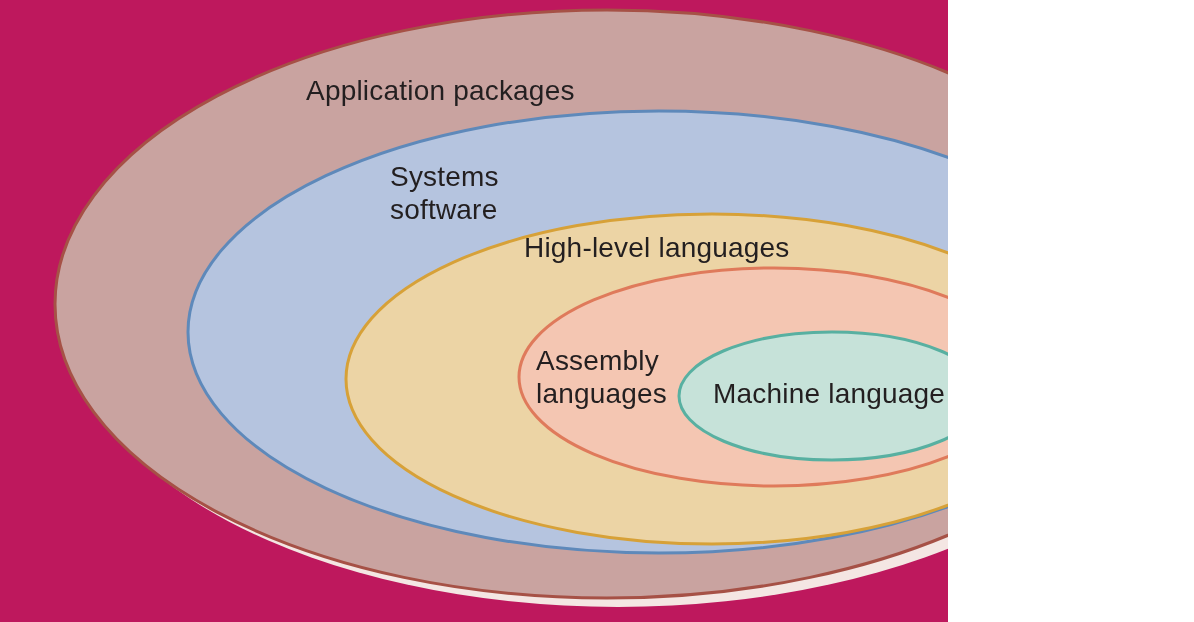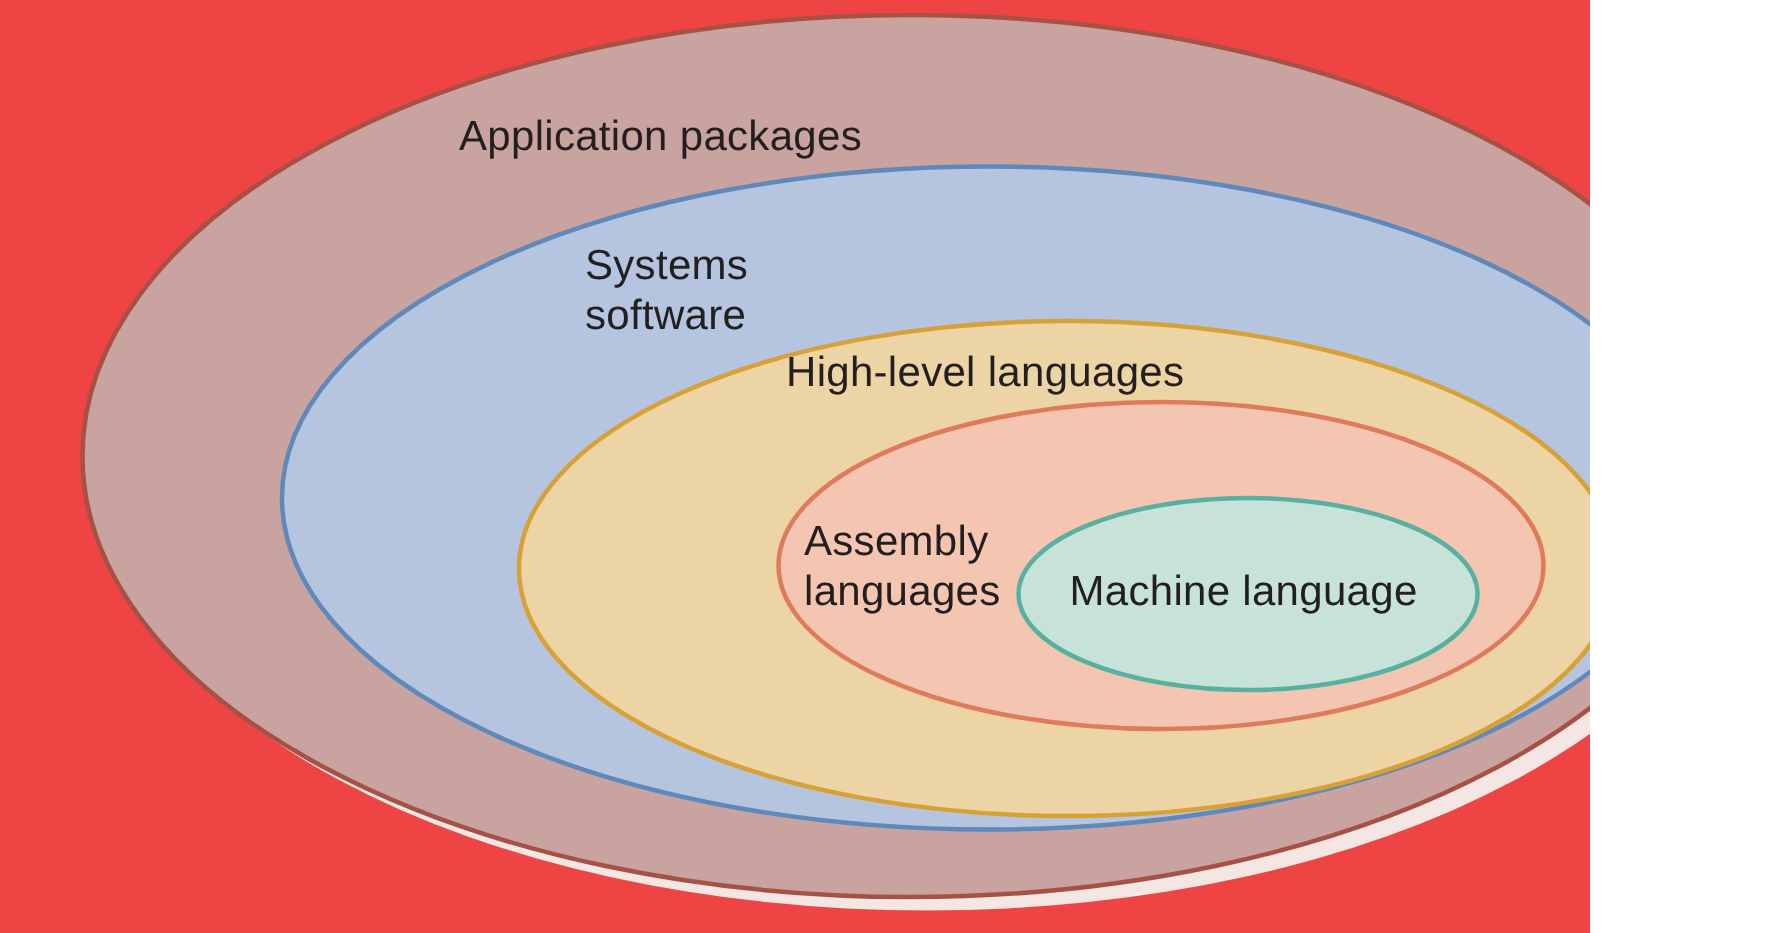--- a/index.html
+++ b/index.html
@@ -2,23 +2,23 @@
 <html><head>
 <meta charset="utf-8">
 <style>
   html, body {
     margin: 0;
     padding: 0;
     background: #ffffff;
   }
   .diagram-stage {
     position: relative;
-    width: 1060px;
+    width: 948px;
     height: 622px;
-    background: #ef4444;
+    background: #be185d;
     overflow: hidden;
     text-decoration: underline;
   }
   svg.diagram-svg {
     display: block;
     width: 1194px;
     height: 622px;
   }
   .layer-label {
     font-family: "Liberation Sans", "DejaVu Sans", sans-serif;

